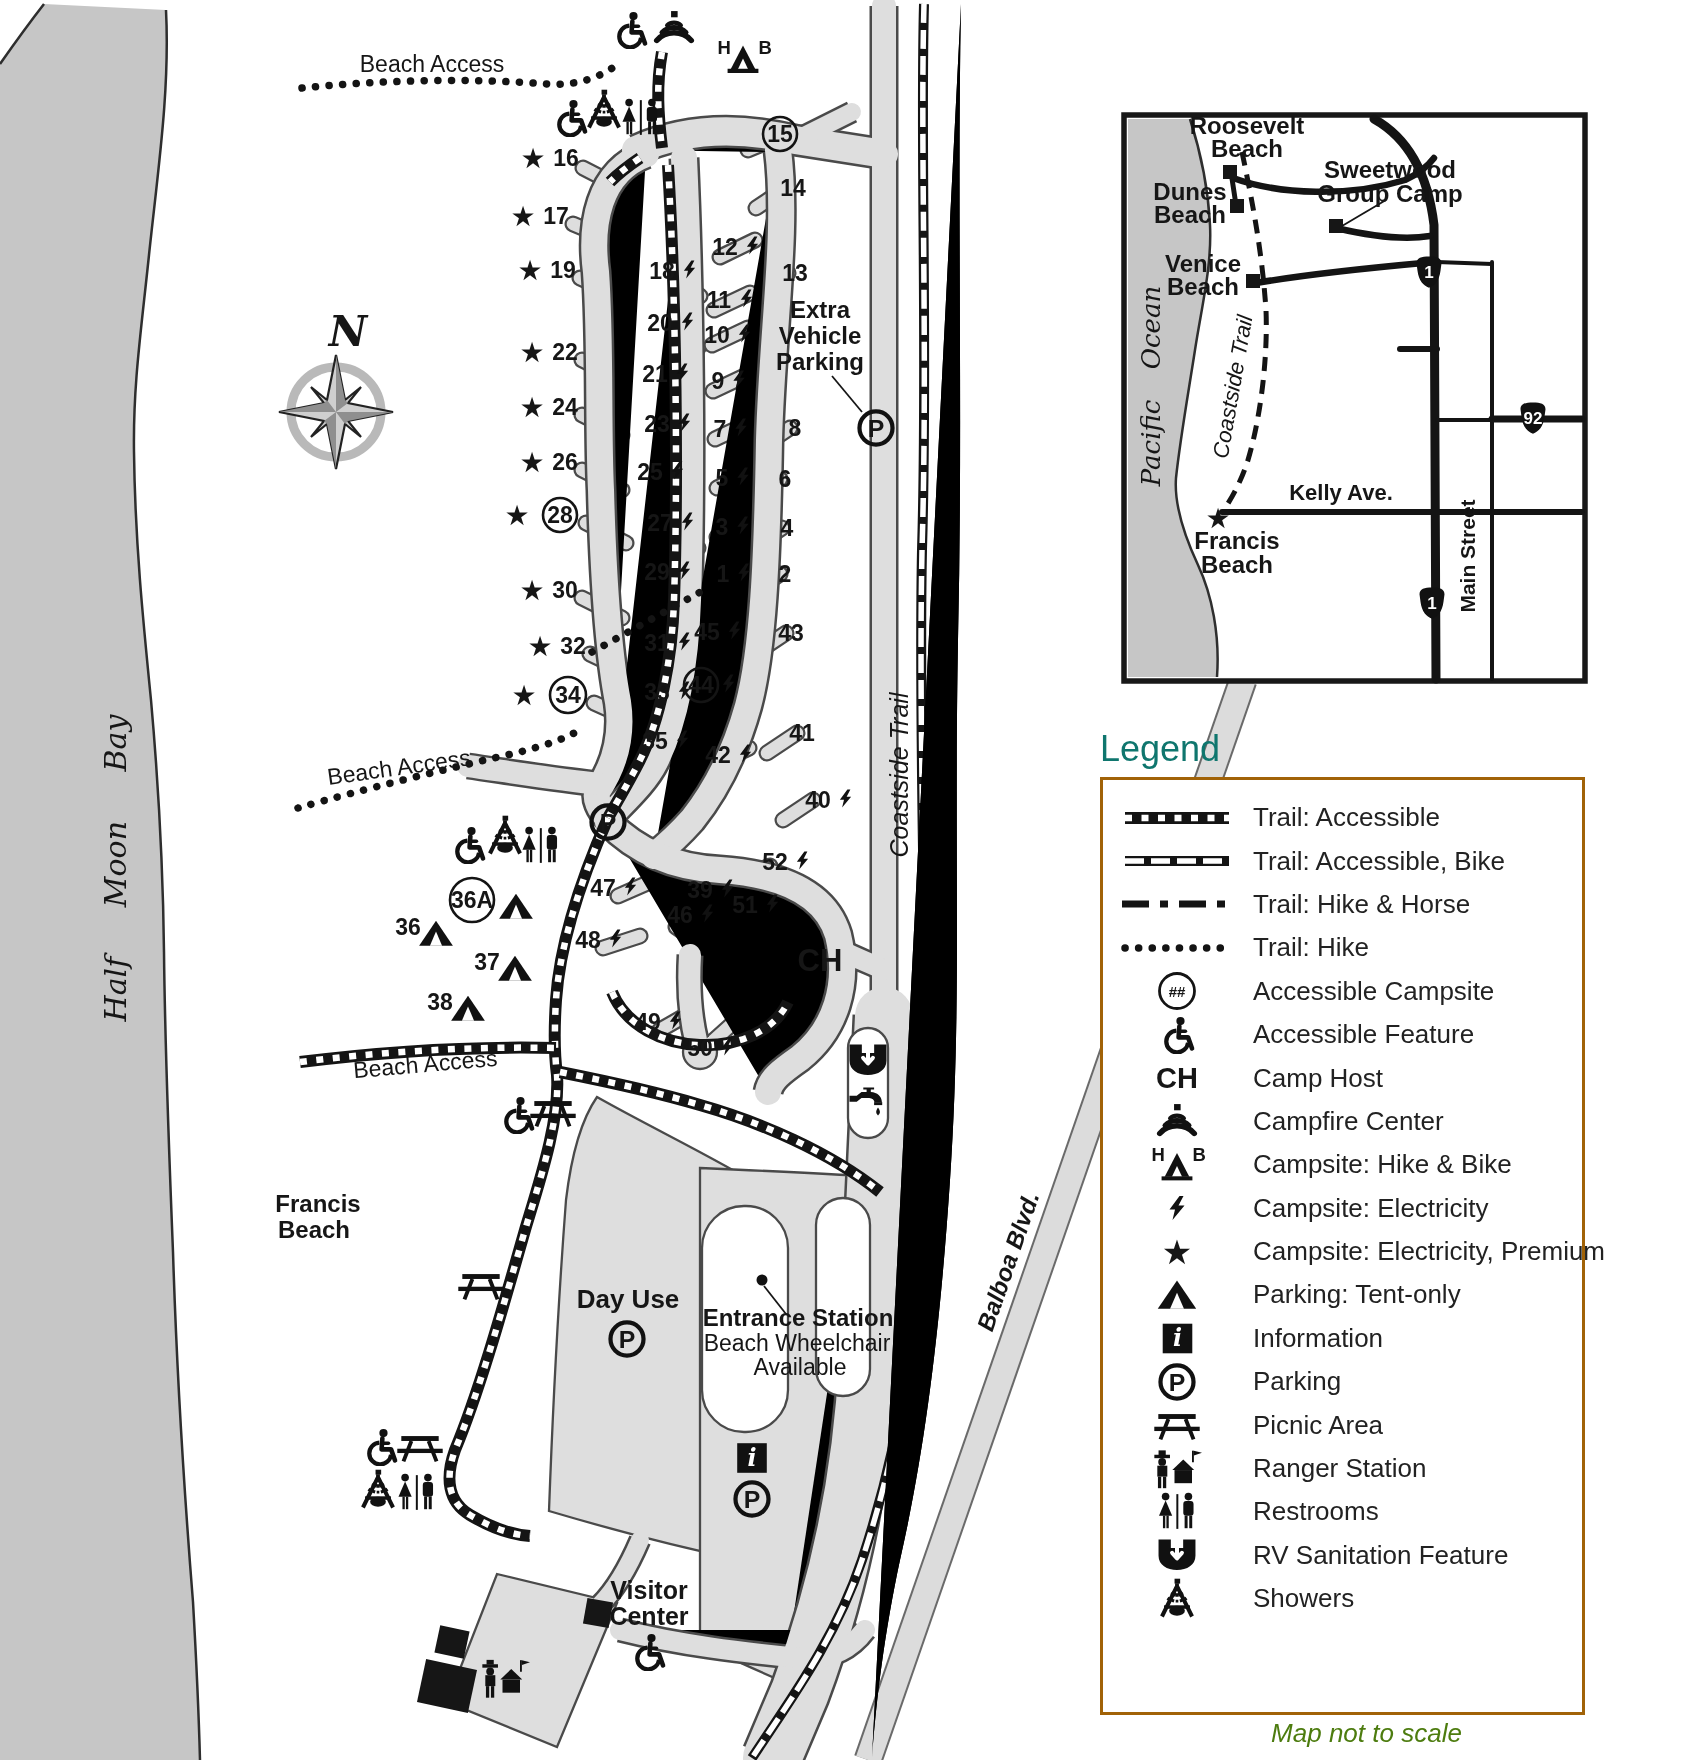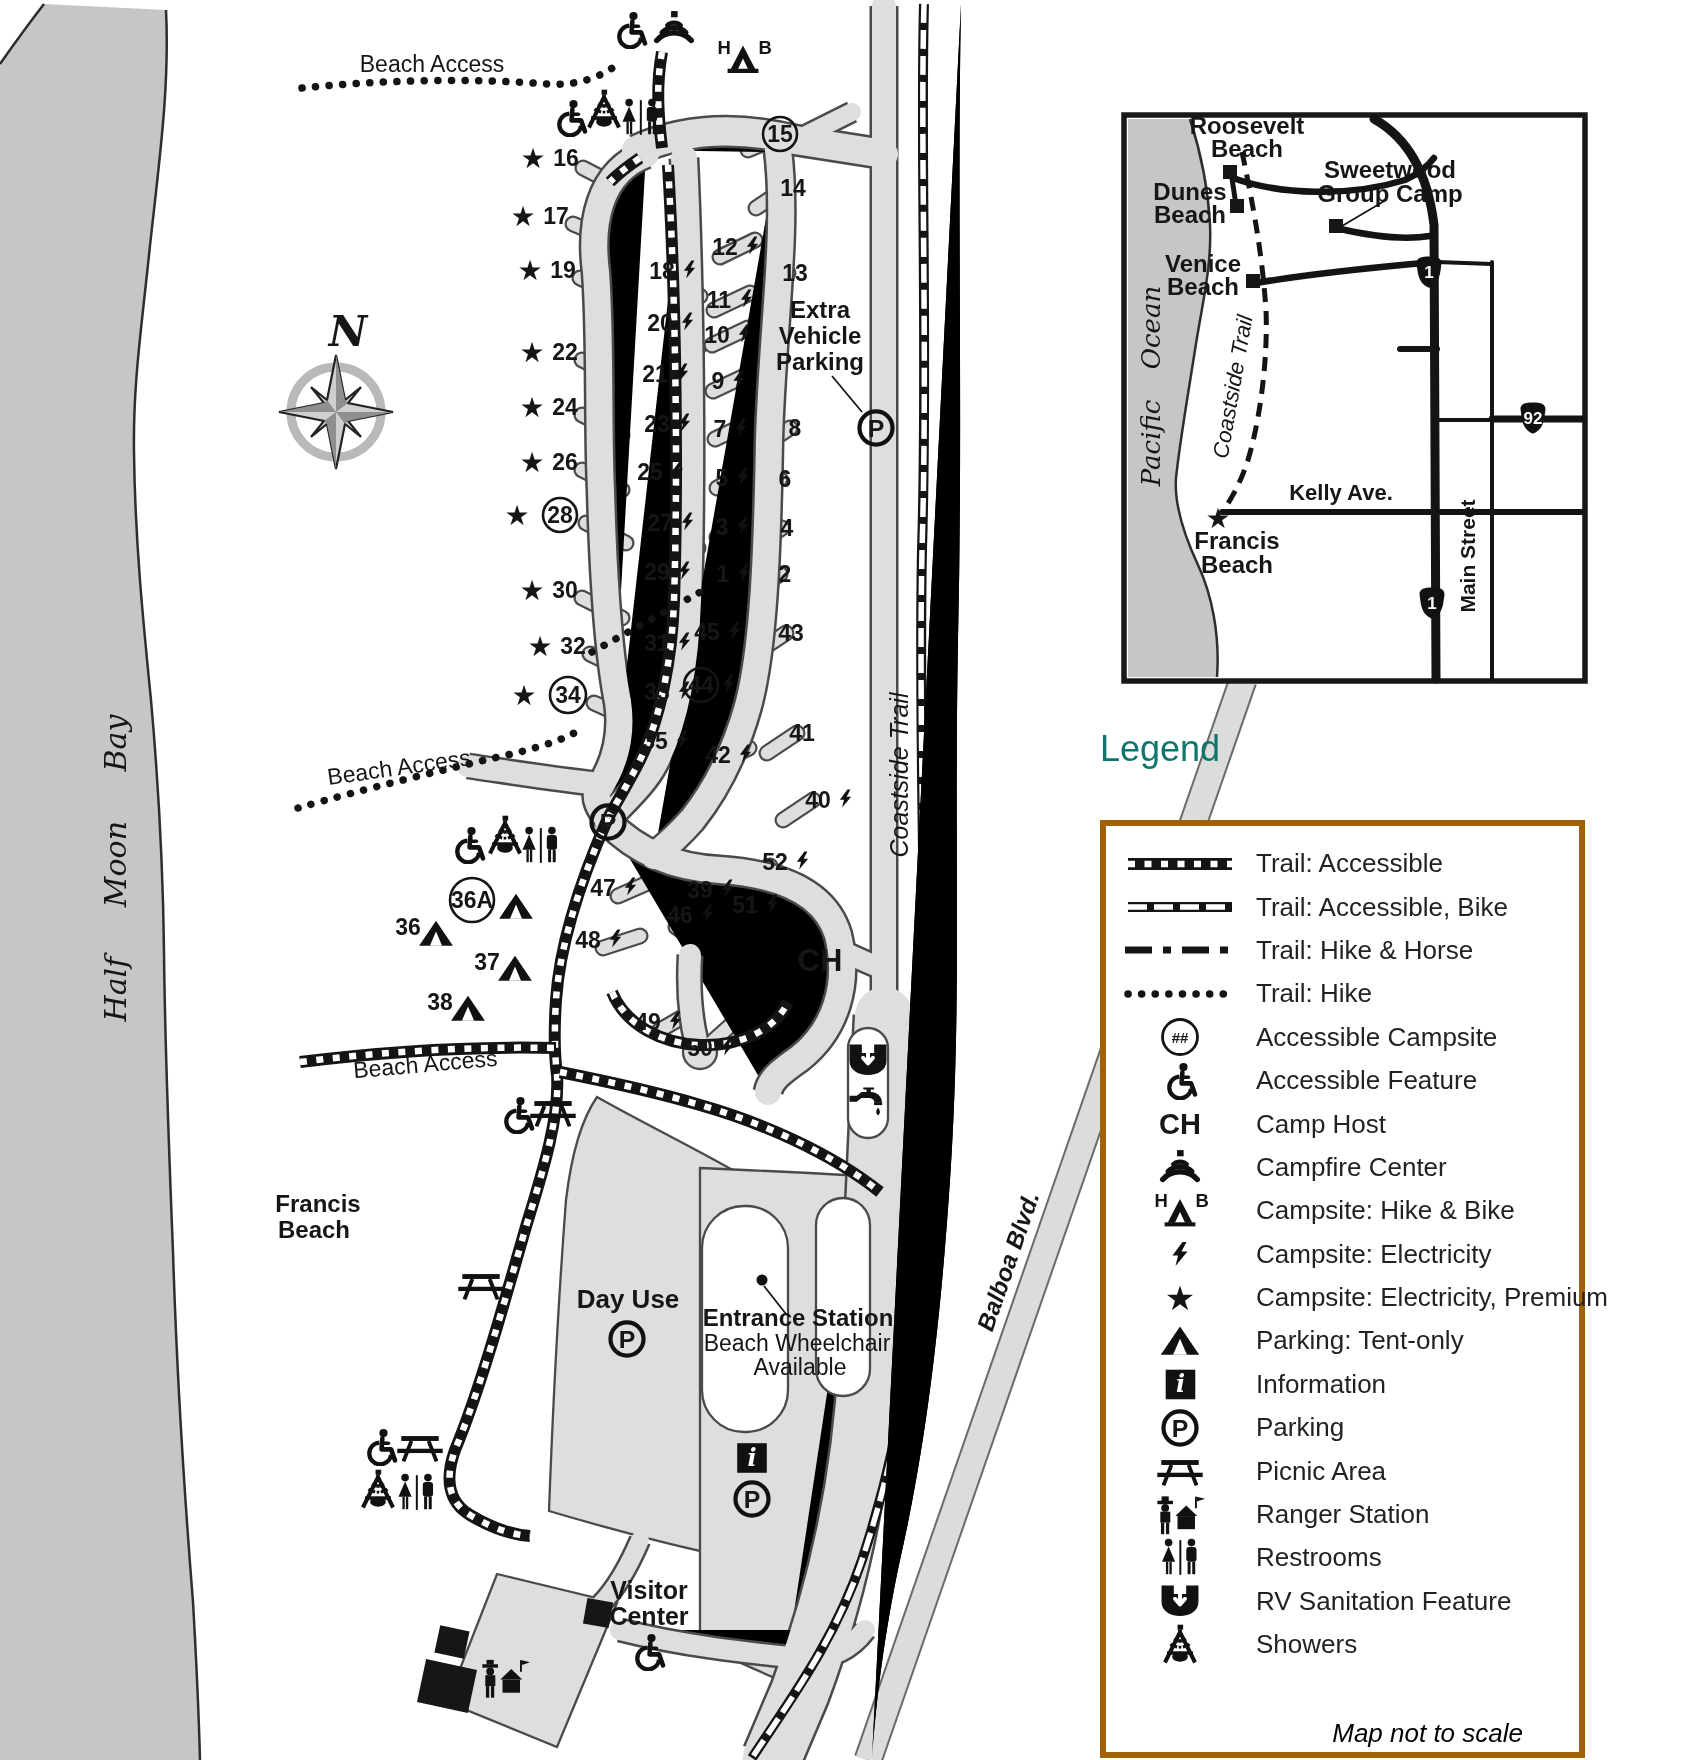--- a/index.html
+++ b/index.html
@@ -42,30 +42,30 @@
   .horse{fill:none;stroke:#141414;stroke-width:7;stroke-dasharray:27 11 8 11;}
   .ihorse{fill:none;stroke:#141414;stroke-width:5;stroke-dasharray:14 9;}
   .leader{stroke:#161616;stroke-width:1.8;fill:none;}
   .band-u{fill:none;stroke:#6a6a6a;stroke-width:29;}
   .band-o{fill:none;stroke:#dcdcdc;stroke-width:25;}
   
   .iroad{fill:none;stroke:#141414;stroke-linecap:round;}
   .ibox{fill:#fff;stroke:#181818;stroke-width:5.5;}
   
   .legend-title{position:absolute;left:1100px;top:728px;font:36px "Liberation Sans",sans-serif;color:#0f766e;}
-  .legend-box{position:absolute;left:1100px;top:820px;width:485px;height:938px;border:6px solid #a16207;
+  .legend-box{position:absolute;left:1100px;top:777px;width:485px;height:938px;border:3px solid #a16207;
      box-sizing:border-box;background:#fff;padding:16px 0 0 10px;}
   .lrow{height:43.4px;display:flex;align-items:center;}
   .lsym{width:128px;display:flex;justify-content:center;align-items:center;flex:none;}
   .llab{font-size:26px;color:#222;padding-left:12px;white-space:nowrap;}
   .chsym{font:bold 29px "Liberation Sans",sans-serif;color:#161616;}
   .starsym{font:34px "DejaVu Sans",sans-serif;color:#161616;line-height:1;}
   .acctext{font:bold 15px "Liberation Sans",sans-serif;}
-  .map-note{position:absolute;left:1090px;top:1718px;width:433px;text-align:right;
-     font:italic 26px "Liberation Sans",sans-serif;color:#000000;}
+  .map-note{position:absolute;left:1150px;top:1718px;width:433px;text-align:center;
+     font:italic 26px "Liberation Sans",sans-serif;color:#4d7c0f;}
   .whiteI{font:bold italic 17px "DejaVu Serif",serif;fill:#fff;text-anchor:middle;}
   .pT{font:bold 17px "Liberation Sans",sans-serif;text-anchor:middle;}
   .habT{font:bold 12px "Liberation Sans",sans-serif;}
 </style>
 </head>
 <body>
 
 <div id="stage">
 <svg id="map" width="1700" height="1760" viewBox="0 0 1700 1760" xmlns="http://www.w3.org/2000/svg">
   <defs>

